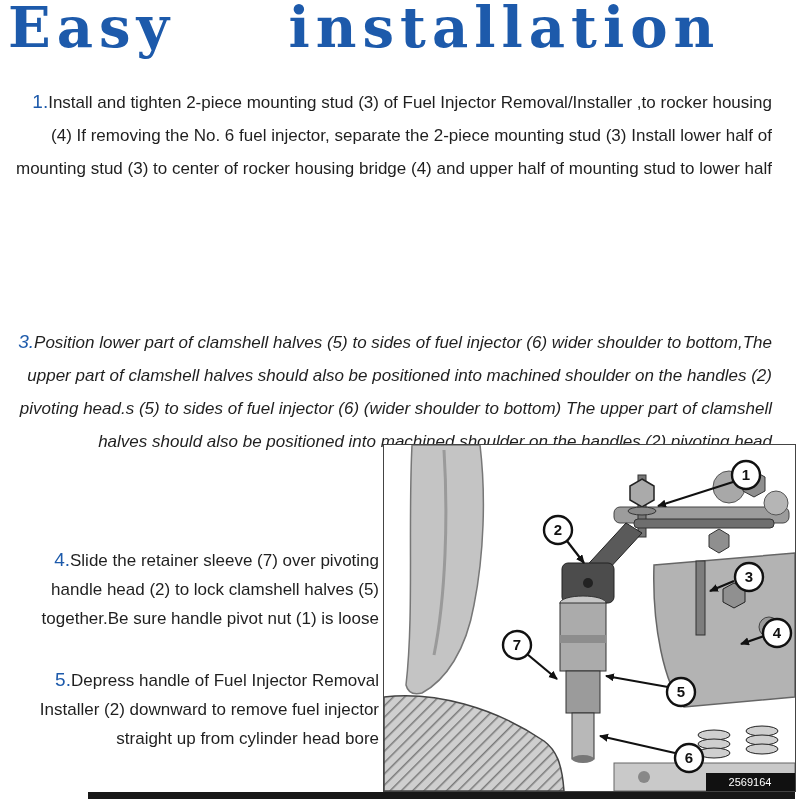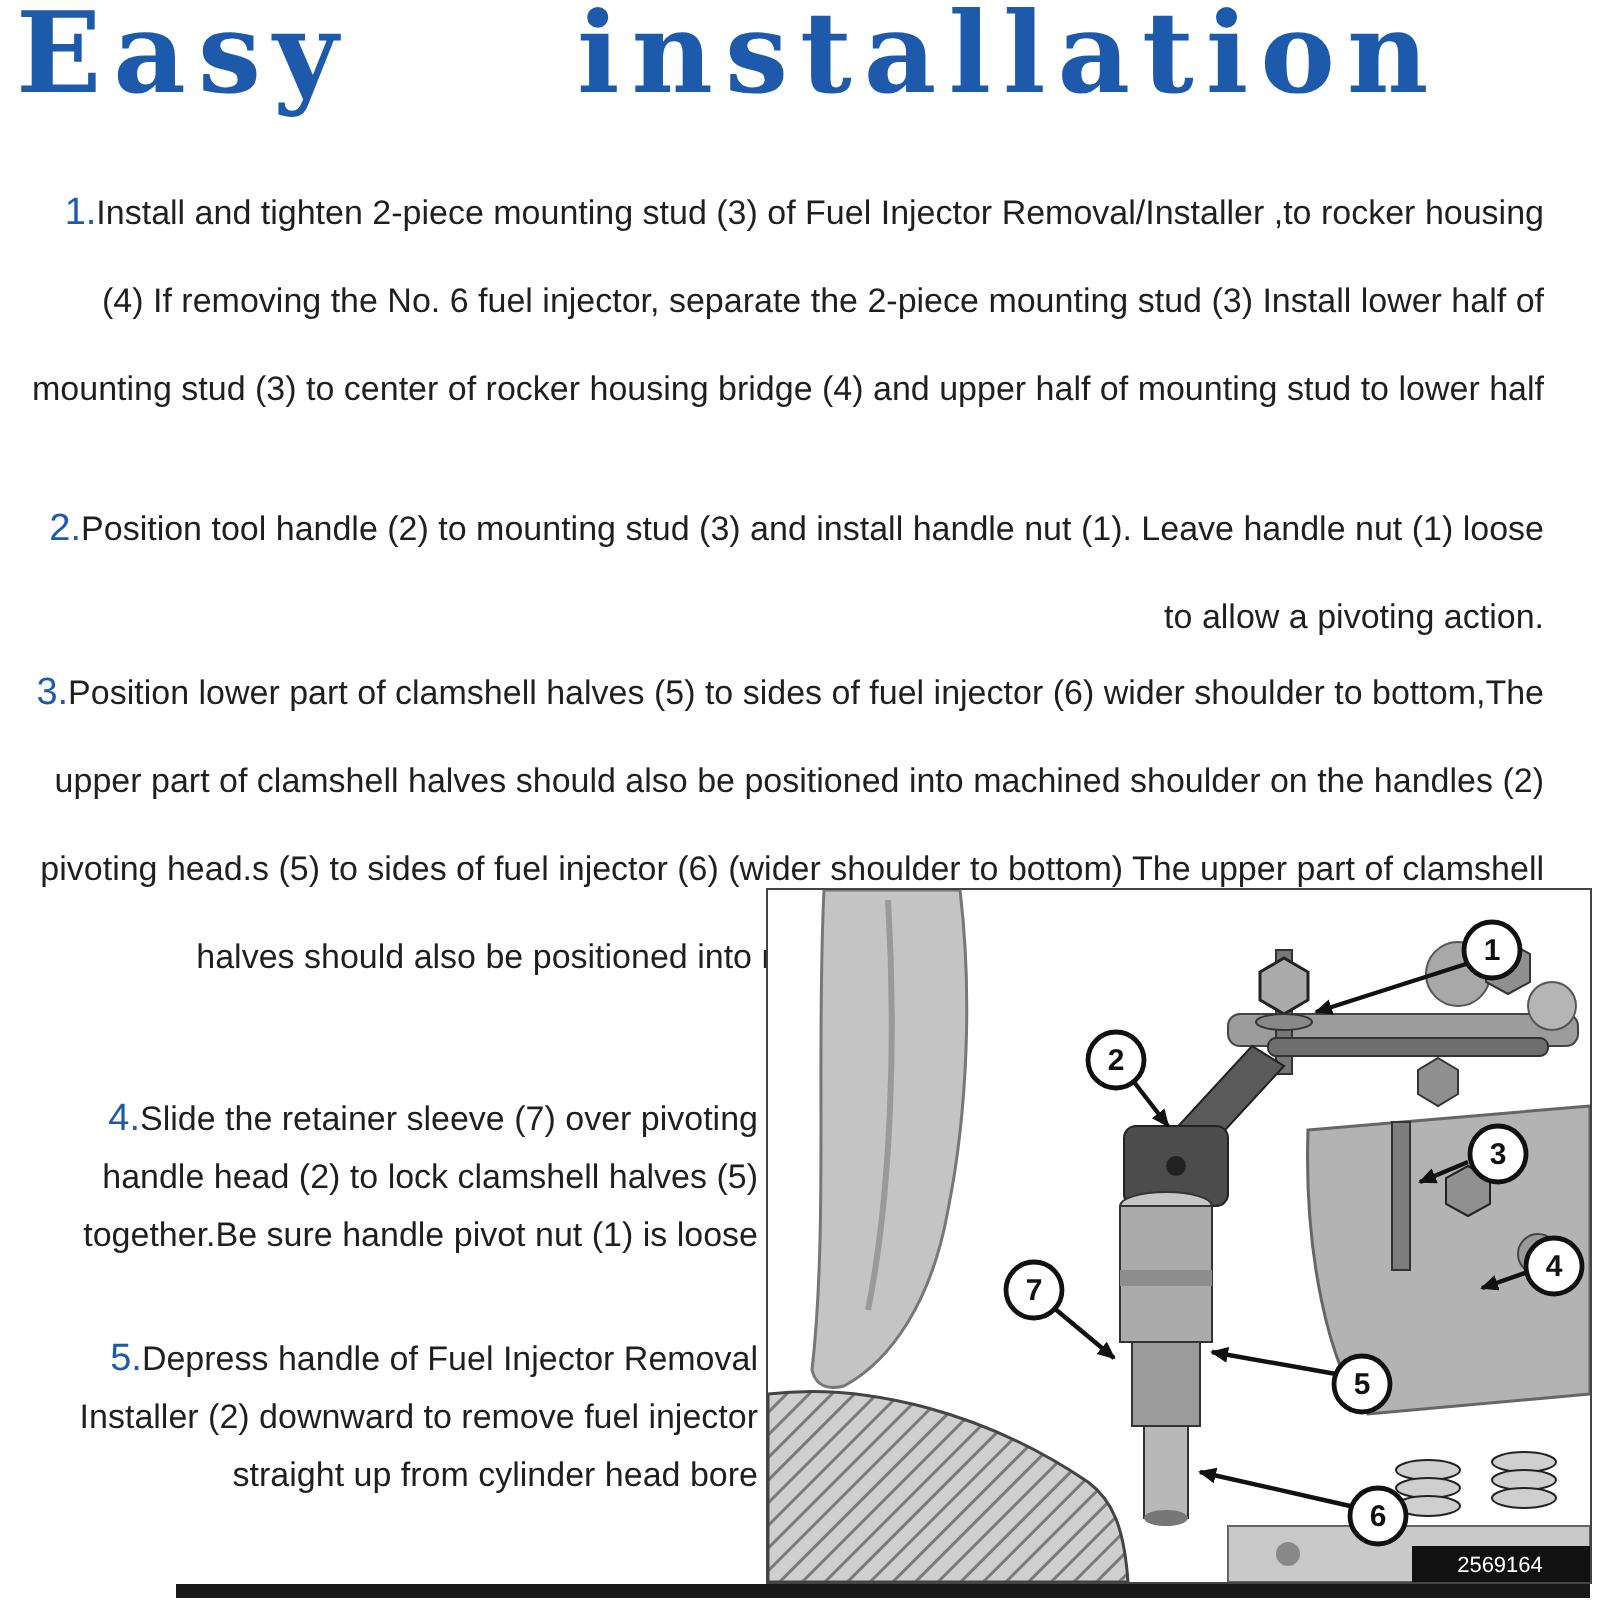--- a/index.html
+++ b/index.html
@@ -24,25 +24,25 @@
   .step {
     position:absolute;
     left:7px;
     color:#1f1f1f;
     font-size:17px;
   }
   .step .num {
     color:#1d5aab;
     font-size:19px;
   }
-  .s123 { width:765px; line-height:44px; }
+  .s123 { width:765px; line-height:33px; }
   .s45  { width:372px; line-height:29px; }
   #step1 { top:68px; }
   #step2 { top:226px; }
-  #step3 { top:308px; }
+  #step3 { top:308px;font-style:italic; }
   #step4 { top:528px; }
   #step5 { top:648px; }
   .diagram {
     position:absolute;
     left:383px; top:444px;
     width:413px; height:348px;
     border:1px solid #444;
     background:#ffffff;
     box-sizing:border-box;
   }
@@ -64,21 +64,20 @@
 </style>
 </head>
 <body>
 
 <div class="page">
 
   <div class="title">Easy installation</div>
 
   <p class="step s123" id="step1"><span class="num">1.</span><span>Install and tighten 2-piece mounting stud (3) of Fuel Injector Removal/Installer ,to rocker housing (4) If removing the No. 6 fuel injector, separate the 2-piece mounting stud (3) Install lower half of mounting stud (3) to center of rocker housing bridge (4) and upper half of mounting stud to lower half</span></p>
 
-  <p class="step s123" id="step2"><span class="num">2.</span><span>Position tool handle (2) to mounting stud (3) and install handle nut (1). Leave handle nut (1) loose to allow a pivoting action.</span></p>
 
   <p class="step s123" id="step3"><span class="num">3.</span><span>Position lower part of clamshell halves (5) to sides of fuel injector (6) wider shoulder to bottom,The upper part of clamshell halves should also be positioned into machined shoulder on the handles (2) pivoting head.s (5) to sides of fuel injector (6) (wider shoulder to bottom) The upper part of clamshell halves should also be positioned into machined shoulder on the handles (2) pivoting head</span></p>
 
   <p class="step s45" id="step4"><span class="num">4.</span><span>Slide the retainer sleeve (7) over pivoting handle head (2) to lock clamshell halves (5) together.Be sure handle pivot nut (1) is loose</span></p>
 
   <p class="step s45" id="step5"><span class="num">5.</span><span>Depress handle of Fuel Injector Removal Installer (2) downward to remove fuel injector straight up from cylinder head bore</span></p>
 
   <div class="diagram">
     <svg viewBox="0 0 411 346">
       <defs>

